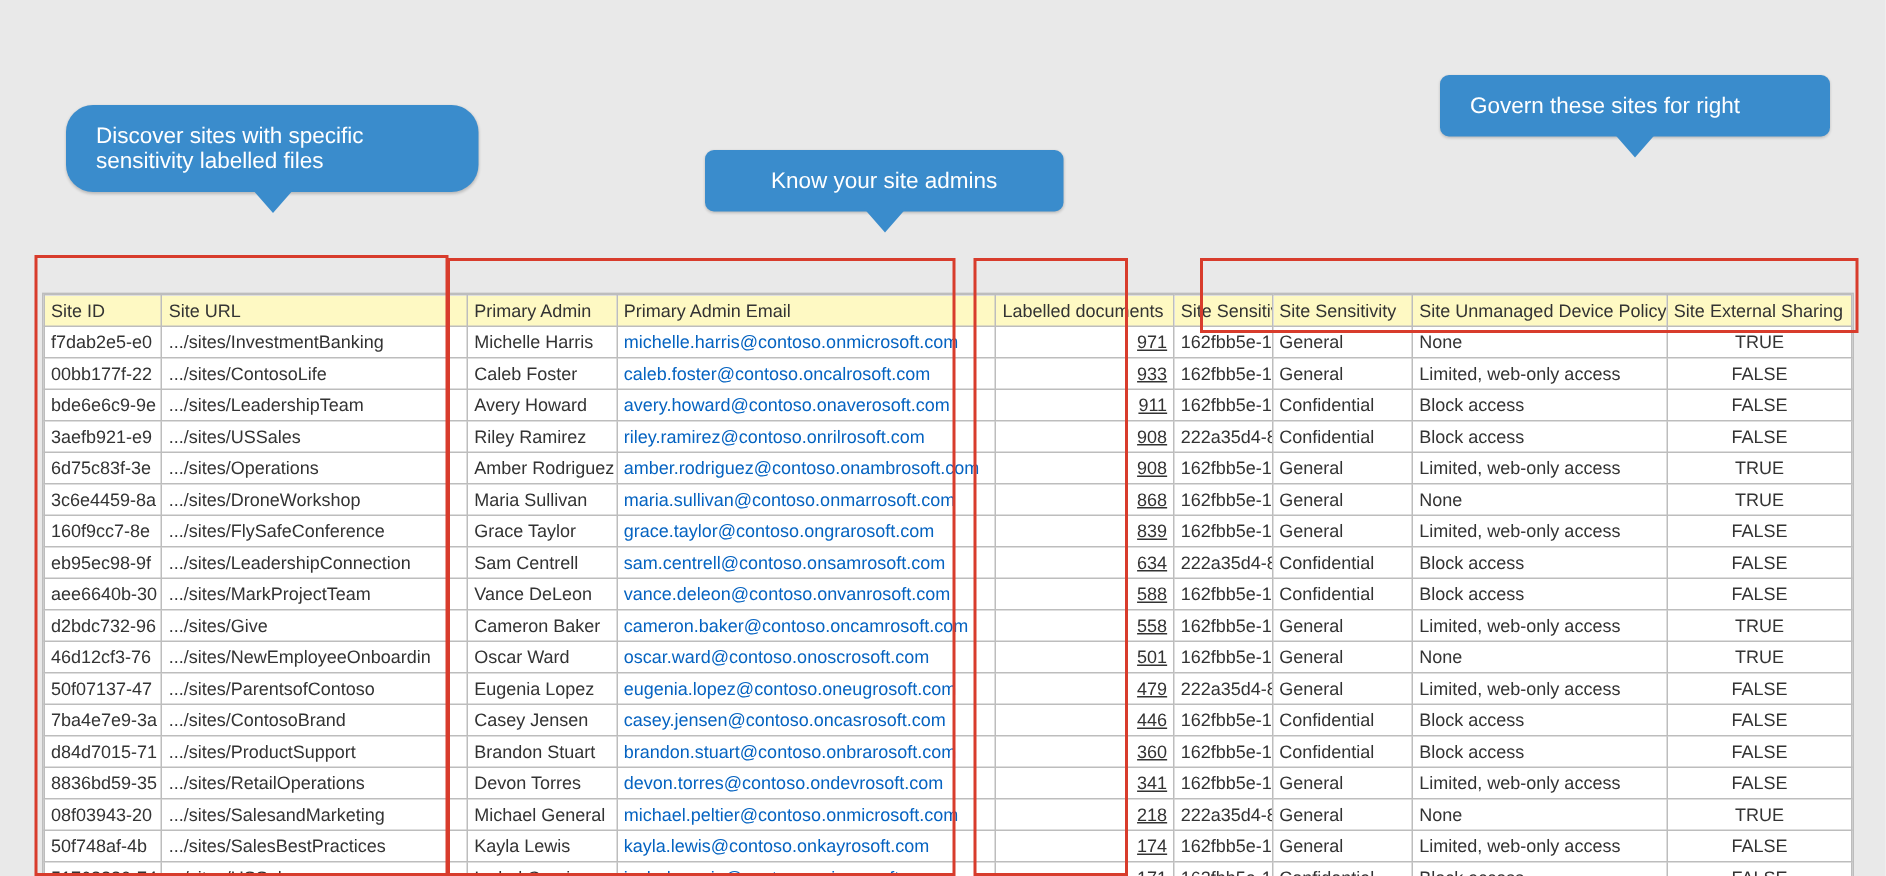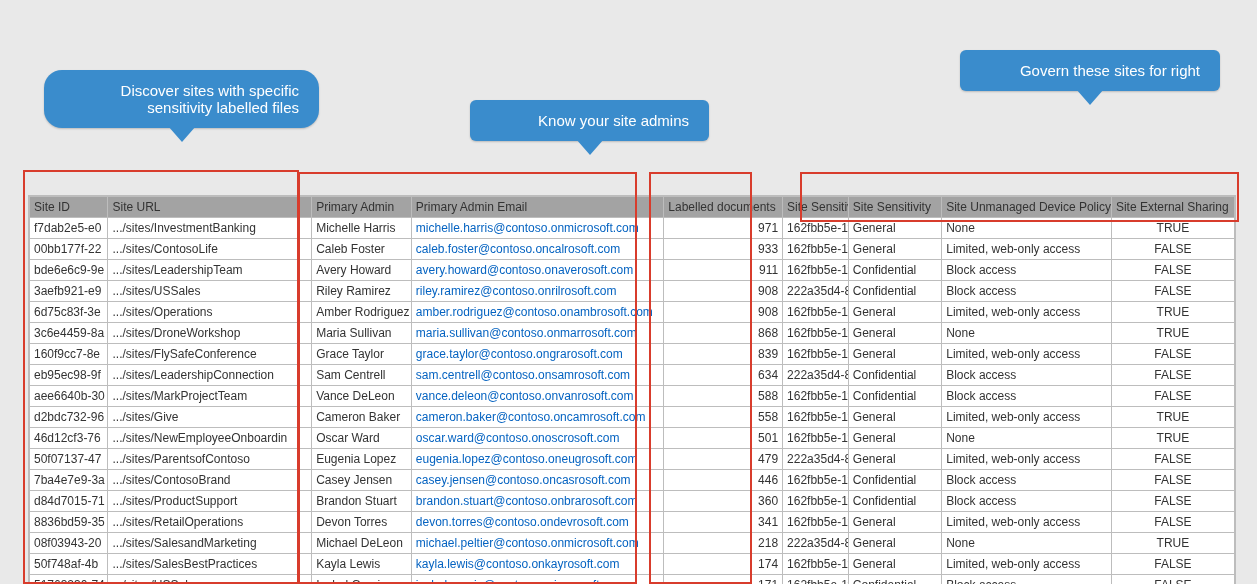--- a/index.html
+++ b/index.html
@@ -1,24 +1,24 @@
 <!DOCTYPE html>
 <html><head>
 <meta charset="utf-8">
 <style>
   html,body{margin:0;padding:0;background:#e9e9e9;font-family:"Segoe UI",Arial,sans-serif;font-size:12px;color:#333;}
   .page{position:relative;width:1257px;height:584px;box-sizing:border-box;}
-  .callout{position:absolute;background:#3a8ccc;color:#fff;font-size:15px;text-align:right;border-radius:6px;padding:12px 20px;box-shadow:0 1px 2px rgba(0,0,0,.2);}
+  .callout{position:absolute;background:#3a8ccc;color:#fff;font-size:15px;text-align:left;border-radius:6px;padding:12px 20px;box-shadow:0 1px 2px rgba(0,0,0,.2);}
   .callout .tail{position:absolute;left:50%;bottom:-14px;transform:translateX(-50%);width:0;height:0;border-left:14px solid transparent;border-right:14px solid transparent;border-top:16px solid #3a8ccc;}
   .callout .line{display:block;white-space:nowrap;}
   .table-wrap{position:absolute;left:28px;top:195px;width:1206px;border:1px solid #bdbdbd;background:#fff;}
   table{border-collapse:collapse;width:100%;table-layout:fixed;}
   th,td{border:1px solid #bdbdbd;padding:1px 4px;height:18px;font-size:12px;line-height:17px;white-space:nowrap;overflow:hidden;vertical-align:middle;background:#fff;}
-  th{background:#a3a3a3;font-weight:normal;text-align:left;}
-  td.num{text-align:right;}
+  th{background:#fef9c3;font-weight:normal;text-align:left;}
+  td.num{text-align:right;text-decoration:underline;}
   td.center{text-align:center;}
   a.mail{color:#0563c1;}
   .redbox{position:absolute;border:2px solid #d83c2c;background:transparent;}
 </style>
 </head>
 <body>
 
 <div class="page">
 
   <div class="callout" style="left:44px;top:70px;width:235px;border-radius:18px;">
@@ -225,21 +225,21 @@
             <td><a class="mail">devon.torres@contoso.ondevrosoft.com</a></td>
             <td class="num">341</td>
             <td>162fbb5e-1f</td>
             <td>General</td>
             <td>Limited, web-only access</td>
             <td class="center">FALSE</td>
           </tr>
           <tr>
             <td>08f03943-20</td>
             <td>.../sites/SalesandMarketing</td>
-            <td>Michael DeLeon</td>
+            <td>Michael General</td>
             <td><a class="mail">michael.peltier@contoso.onmicrosoft.com</a></td>
             <td class="num">218</td>
             <td>222a35d4-8a</td>
             <td>General</td>
             <td>None</td>
             <td class="center">TRUE</td>
           </tr>
           <tr>
             <td>50f748af-4b</td>
             <td>.../sites/SalesBestPractices</td>

